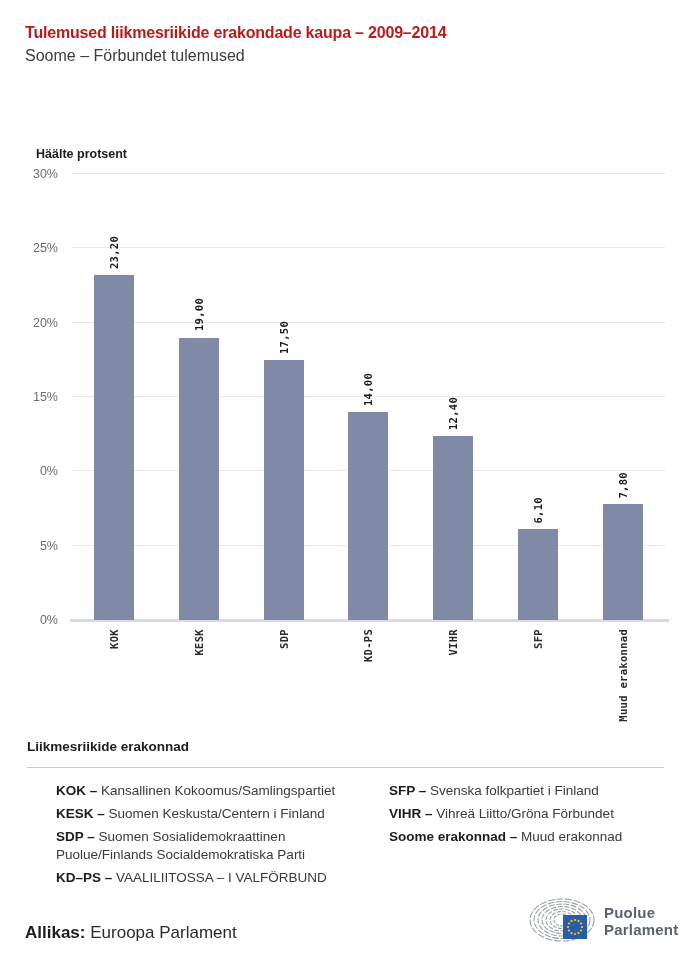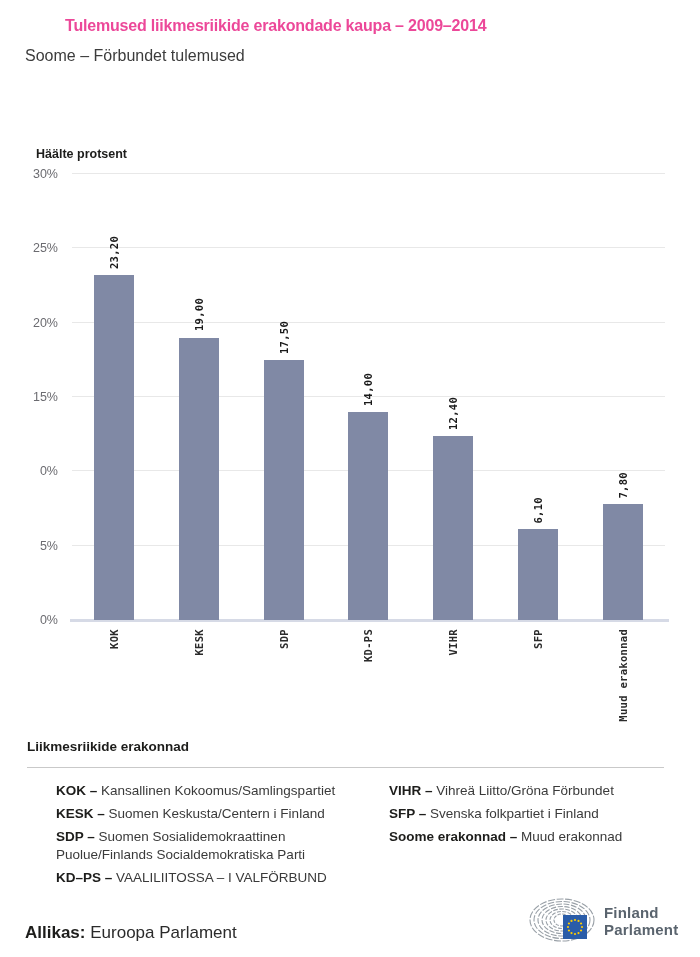--- a/index.html
+++ b/index.html
@@ -1,22 +1,22 @@
 <!DOCTYPE html>
 <html><head>
 <meta charset="utf-8">
 <style>
   html,body { margin:0; padding:0; background:#ffffff; }
   .page {
     position:relative; width:700px; height:957px; background:#fff;
     font-family:"Liberation Sans", sans-serif; overflow:hidden;
   }
   .title {
-    position:absolute; left:25px; top:17px;
-    font-size:16px; font-weight:bold; color:#ec4899; letter-spacing:-0.2px;margin-left:40px;
+    position:absolute; left:25px; top:24px;
+    font-size:16px; font-weight:bold; color:#b91c1c; letter-spacing:-0.2px;
   }
   .subtitle {
     position:absolute; left:25px; top:47px;
     font-size:16px; font-weight:400; color:#3c3c3c;
   }
   .axis-title {
     position:absolute; left:36px; top:102px;
     font-size:12.5px; font-weight:bold; color:#1d1d1b;margin-top:45px;
   }
   
@@ -146,22 +146,22 @@
     <h2 class="legend-heading">Liikmesriikide erakonnad</h2>
     <hr class="legend-rule">
     <div class="legend-cols" id="legend-cols">
         <div class="legend-col-0">
           <div class="entry"><b>KOK –</b><span> Kansallinen Kokoomus/Samlingspartiet</span></div>
           <div class="entry"><b>KESK –</b><span> Suomen Keskusta/Centern i Finland</span></div>
           <div class="entry"><b>SDP –</b><span> Suomen Sosialidemokraattinen Puolue/Finlands Socialdemokratiska Parti</span></div>
           <div class="entry"><b>KD–PS –</b><span> VAALILIITOSSA – I VALFÖRBUND</span></div>
         </div>
         <div class="legend-col-1">
+          <div class="entry"><b>SFP –</b><span> Svenska folkpartiet i Finland</span></div>
           <div class="entry"><b>VIHR –</b><span> Vihreä Liitto/Gröna Förbundet</span></div>
-          <div class="entry"><b>SFP –</b><span> Svenska folkpartiet i Finland</span></div>
           <div class="entry"><b>Soome erakonnad –</b><span> Muud erakonnad</span></div>
         </div>
       </div>
   </div>
 
   <div class="source">
     <b>Allikas:</b>
     <span>Euroopa Parlament</span>
   </div>
 
@@ -186,18 +186,18 @@
           <circle cx="50.50" cy="37.06" r="1.1" fill="#ffcc00"></circle>
           <circle cx="47.00" cy="38.00" r="1.1" fill="#ffcc00"></circle>
           <circle cx="43.50" cy="37.06" r="1.1" fill="#ffcc00"></circle>
           <circle cx="40.94" cy="34.50" r="1.1" fill="#ffcc00"></circle>
           <circle cx="40.00" cy="31.00" r="1.1" fill="#ffcc00"></circle>
           <circle cx="40.94" cy="27.50" r="1.1" fill="#ffcc00"></circle>
           <circle cx="43.50" cy="24.94" r="1.1" fill="#ffcc00"></circle>
         </g>
     </svg>
     <div class="logo-text" id="logo-text" style="color: rgb(90, 100, 110);">
-      <div>Finland</div>
+      <div>Puolue</div>
       <div>Parlament</div>
     </div>
   </div>
 
 </div>
 
 </body></html>

